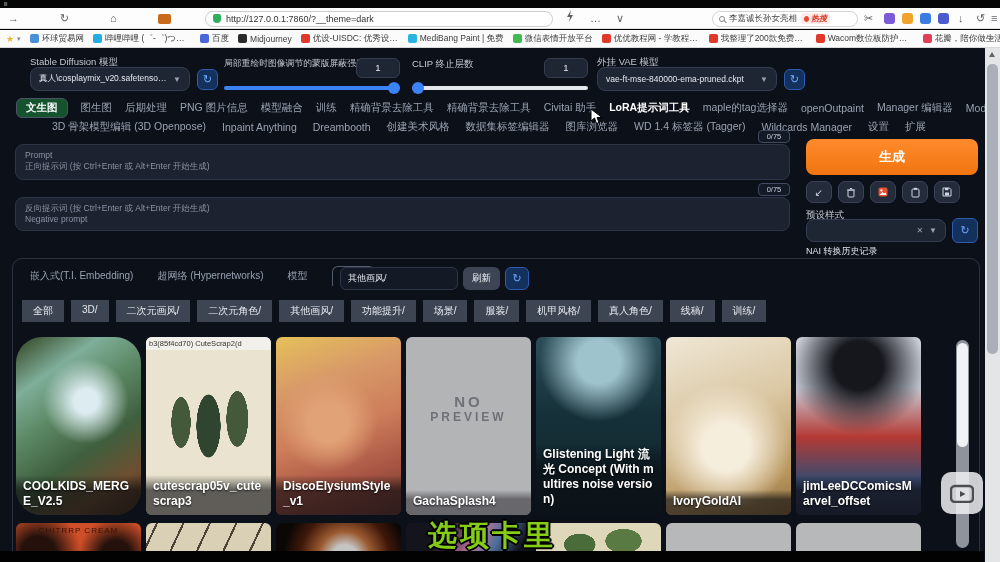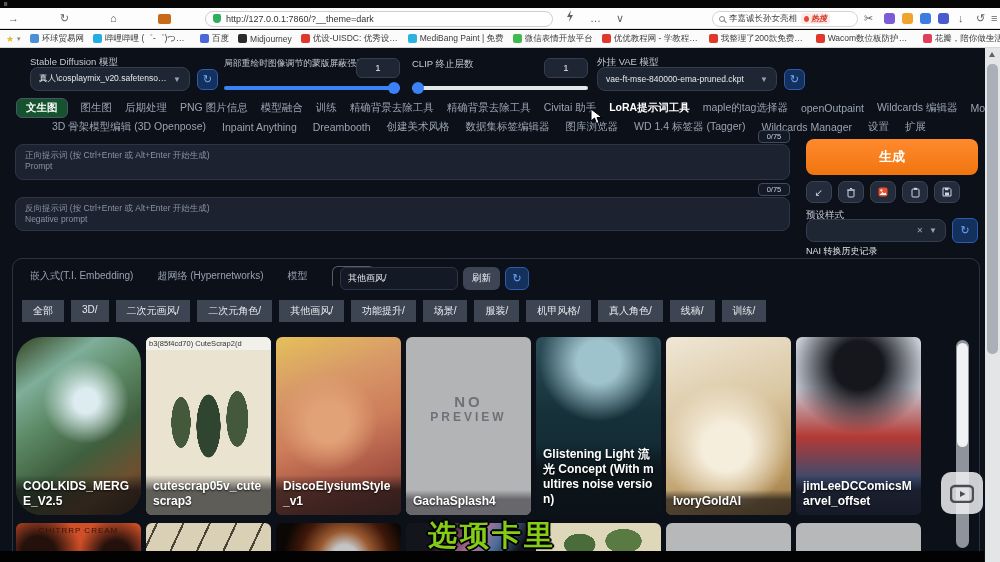--- a/index.html
+++ b/index.html
@@ -228,21 +228,21 @@
       <span class="tab">后期处理</span>
       <span class="tab">PNG 图片信息</span>
       <span class="tab">模型融合</span>
       <span class="tab">训练</span>
       <span class="tab">精确背景去除工具</span>
       <span class="tab">精确背景去除工具</span>
       <span class="tab">Civitai 助手</span>
       <span class="tab hl">LoRA提示词工具</span>
       <span class="tab">maple的tag选择器</span>
       <span class="tab">openOutpaint</span>
-      <span class="tab">Wildcards 编辑器</span>
+      <span class="tab">Manager 编辑器</span>
       <span class="tab">Model Previews</span>
     </div>
     <div id="tabs2">
       <span class="tab">3D 骨架模型编辑 (3D Openpose)</span>
       <span class="tab">Inpaint Anything</span>
       <span class="tab">Dreambooth</span>
       <span class="tab">创建美术风格</span>
       <span class="tab">数据集标签编辑器</span>
       <span class="tab">图库浏览器</span>
       <span class="tab">WD 1.4 标签器 (Tagger)</span>
@@ -252,22 +252,22 @@
     </div>
 
     <div id="cursor">
       <svg width="13" height="17" viewBox="0 0 13 17">
           <path d="M1 1 L1 13 L4.5 10 L6.5 15.5 L9 14.5 L7 9.5 L12 9.5 Z" fill="#fff" stroke="#000" stroke-width="1"></path>
         </svg>
     </div>
 
     <div class="counter" style="left:758px;top:82px">0/75</div>
     <div class="ta" style="left:15px;top:96px;width:775px;height:36px">
+      <div class="ph">Prompt</div>
       <div class="ph">正向提示词 (按 Ctrl+Enter 或 Alt+Enter 开始生成)</div>
-      <div class="ph">Prompt</div>
     </div>
     <div class="counter" style="left:758px;top:135px">0/75</div>
     <div class="ta" style="left:15px;top:149px;width:775px;height:34px">
       <div class="ph">反向提示词 (按 Ctrl+Enter 或 Alt+Enter 开始生成)</div>
       <div class="ph">Negative prompt</div>
     </div>
 
     <button id="gen-btn">生成</button>
     <div id="iconrow">
       <div class="tool-btn">

